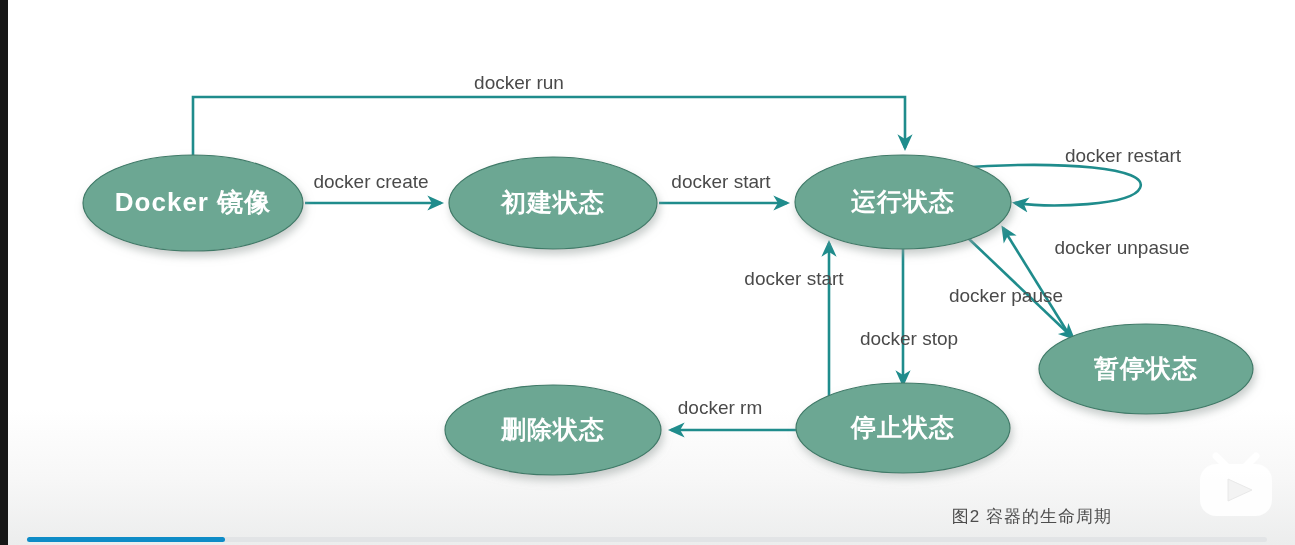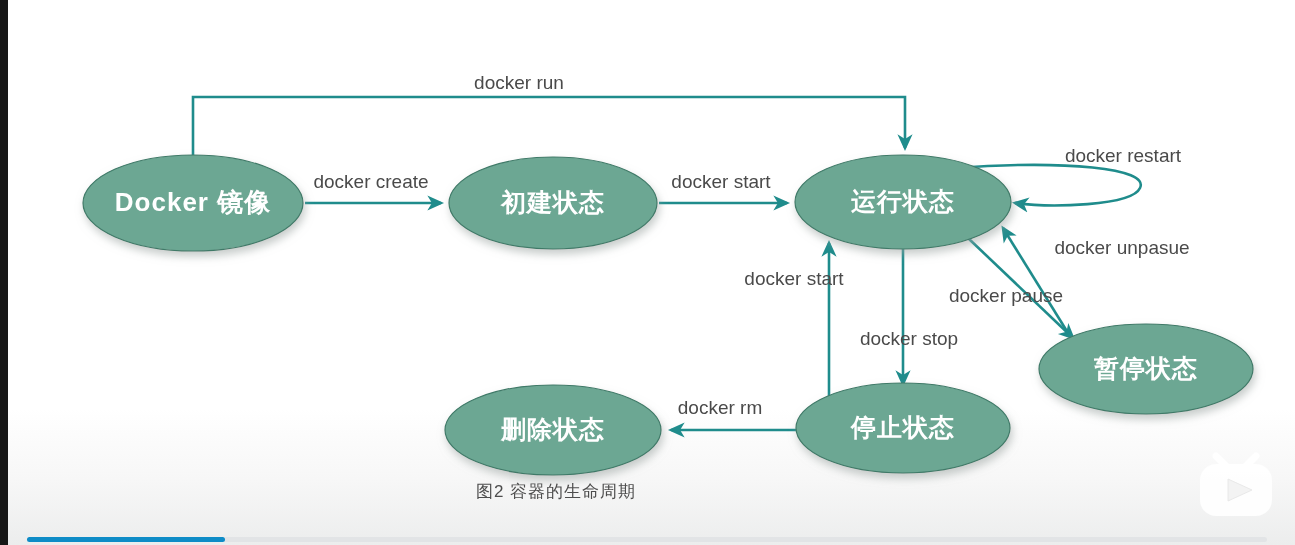--- a/index.html
+++ b/index.html
@@ -56,23 +56,23 @@
     stroke-width: 1.2;
   }
   .edge-line {
     stroke: #1f8c8c;
     stroke-width: 2.6;
     fill: none;
   }
   #caption {
     position: absolute;
     left: 0;
-    top: 480px;
+    top: 505px;
     width: 1112px;
-    text-align: center;
+    text-align: right;
     font-family: "Liberation Sans", "DejaVu Sans", sans-serif;
     font-size: 17px;
     color: #4d4d4d;
     letter-spacing: 1px;
   }
   
   #watermark {
     position: absolute;
     left: 1192px;
     top: 448px;

